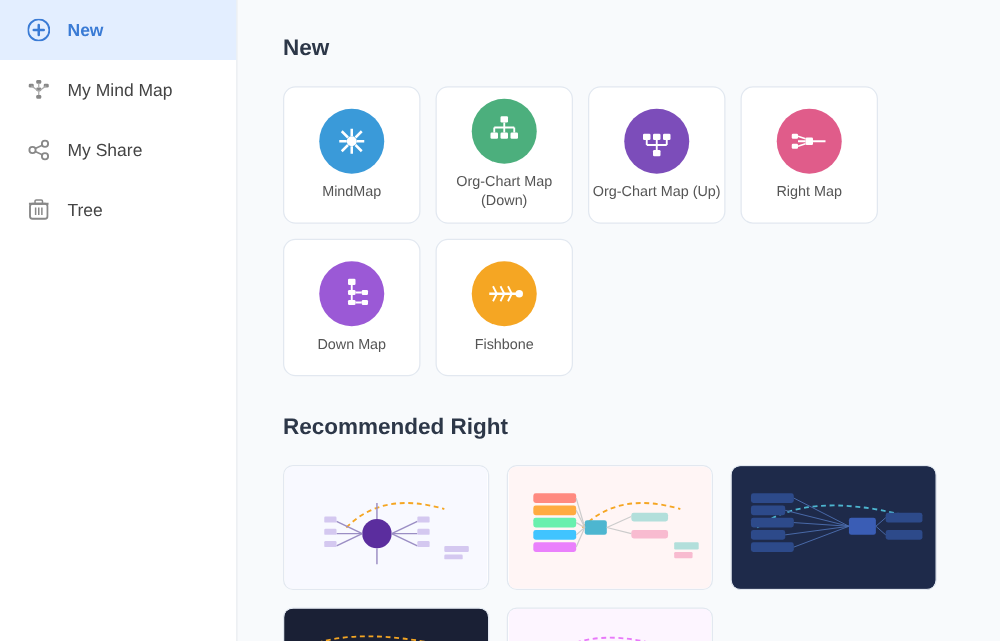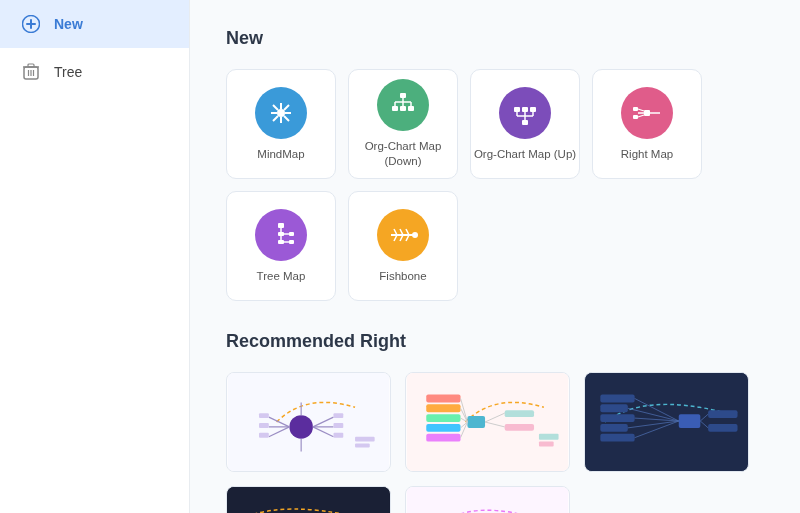--- a/index.html
+++ b/index.html
@@ -114,20 +114,48 @@
       <svg width="18" height="18" viewBox="0 0 18 18" fill="none">
         <circle cx="9" cy="9" r="8.5" stroke="#3a7bd5" stroke-width="1.5" fill="none"></circle>
         <line x1="9" y1="5" x2="9" y2="13" stroke="#3a7bd5" stroke-width="2" stroke-linecap="round"></line>
         <line x1="5" y1="9" x2="13" y2="9" stroke="#3a7bd5" stroke-width="2" stroke-linecap="round"></line>
       </svg>
     </div>
     <span>New</span>
   </div>
   <div class="sidebar-item">
     <div class="icon">
+      <svg width="18" height="18" viewBox="0 0 18 18" fill="none">
+        <rect x="1" y="4" width="4" height="3" rx="1" fill="#888"></rect>
+        <rect x="7" y="1" width="4" height="3" rx="1" fill="#888"></rect>
+        <rect x="13" y="4" width="4" height="3" rx="1" fill="#888"></rect>
+        <rect x="7" y="7" width="4" height="3" rx="1" fill="#888"></rect>
+        <rect x="7" y="13" width="4" height="3" rx="1" fill="#888"></rect>
+        <line x1="9" y1="10" x2="3" y2="5.5" stroke="#aaa" stroke-width="1"></line>
+        <line x1="9" y1="10" x2="15" y2="5.5" stroke="#aaa" stroke-width="1"></line>
+        <line x1="9" y1="10" x2="9" y2="13" stroke="#aaa" stroke-width="1"></line>
+        <line x1="9" y1="4" x2="9" y2="7" stroke="#aaa" stroke-width="1"></line>
+      </svg>
+    </div>
+    <span>My Mind Map</span>
+  </div>
+  <div class="sidebar-item">
+    <div class="icon">
+      <svg width="18" height="18" viewBox="0 0 18 18" fill="none">
+        <circle cx="14" cy="4" r="2.5" stroke="#888" stroke-width="1.5"></circle>
+        <circle cx="4" cy="9" r="2.5" stroke="#888" stroke-width="1.5"></circle>
+        <circle cx="14" cy="14" r="2.5" stroke="#888" stroke-width="1.5"></circle>
+        <line x1="6.2" y1="7.8" x2="11.8" y2="5.2" stroke="#888" stroke-width="1.2"></line>
+        <line x1="6.2" y1="10.2" x2="11.8" y2="12.8" stroke="#888" stroke-width="1.2"></line>
+      </svg>
+    </div>
+    <span>My Share</span>
+  </div>
+  <div class="sidebar-item">
+    <div class="icon">
       <svg width="16" height="18" viewBox="0 0 16 18" fill="none">
         <rect x="1" y="4" width="14" height="12" rx="2" stroke="#888" stroke-width="1.5" fill="none"></rect>
         <line x1="0" y1="4" x2="16" y2="4" stroke="#888" stroke-width="1.5"></line>
         <rect x="5" y="1" width="6" height="3" rx="1" stroke="#888" stroke-width="1.2" fill="none"></rect>
         <line x1="5.5" y1="7" x2="5.5" y2="13" stroke="#888" stroke-width="1.2"></line>
         <line x1="8" y1="7" x2="8" y2="13" stroke="#888" stroke-width="1.2"></line>
         <line x1="10.5" y1="7" x2="10.5" y2="13" stroke="#888" stroke-width="1.2"></line>
       </svg>
     </div>
     <span>Tree</span>
@@ -214,21 +242,21 @@
           <line x1="16" y1="9" x2="16" y2="13" stroke="white" stroke-width="1.5"></line>
           <rect x="13" y="13" width="6" height="4" rx="1" fill="white"></rect>
           <line x1="16" y1="17" x2="16" y2="21" stroke="white" stroke-width="1.5"></line>
           <rect x="13" y="21" width="6" height="4" rx="1" fill="white"></rect>
           <line x1="19" y1="15" x2="24" y2="15" stroke="white" stroke-width="1.5"></line>
           <rect x="24" y="13" width="5" height="4" rx="1" fill="white"></rect>
           <line x1="19" y1="23" x2="24" y2="23" stroke="white" stroke-width="1.5"></line>
           <rect x="24" y="21" width="5" height="4" rx="1" fill="white"></rect>
         </svg>
       </div>
-      <span class="card-label">Tree Map</span>
+      <span class="card-label">Down Map</span>
     </div>
 
     <div class="map-card">
       <div class="card-icon" style="background:#f5a623;">
         <svg width="32" height="32" viewBox="0 0 32 32" fill="white">
           <line x1="4" y1="16" x2="28" y2="16" stroke="white" stroke-width="2"></line>
           <circle cx="28" cy="16" r="3" fill="white"></circle>
           <line x1="10" y1="16" x2="7" y2="10" stroke="white" stroke-width="1.5"></line>
           <line x1="16" y1="16" x2="13" y2="10" stroke="white" stroke-width="1.5"></line>
           <line x1="22" y1="16" x2="19" y2="10" stroke="white" stroke-width="1.5"></line>

